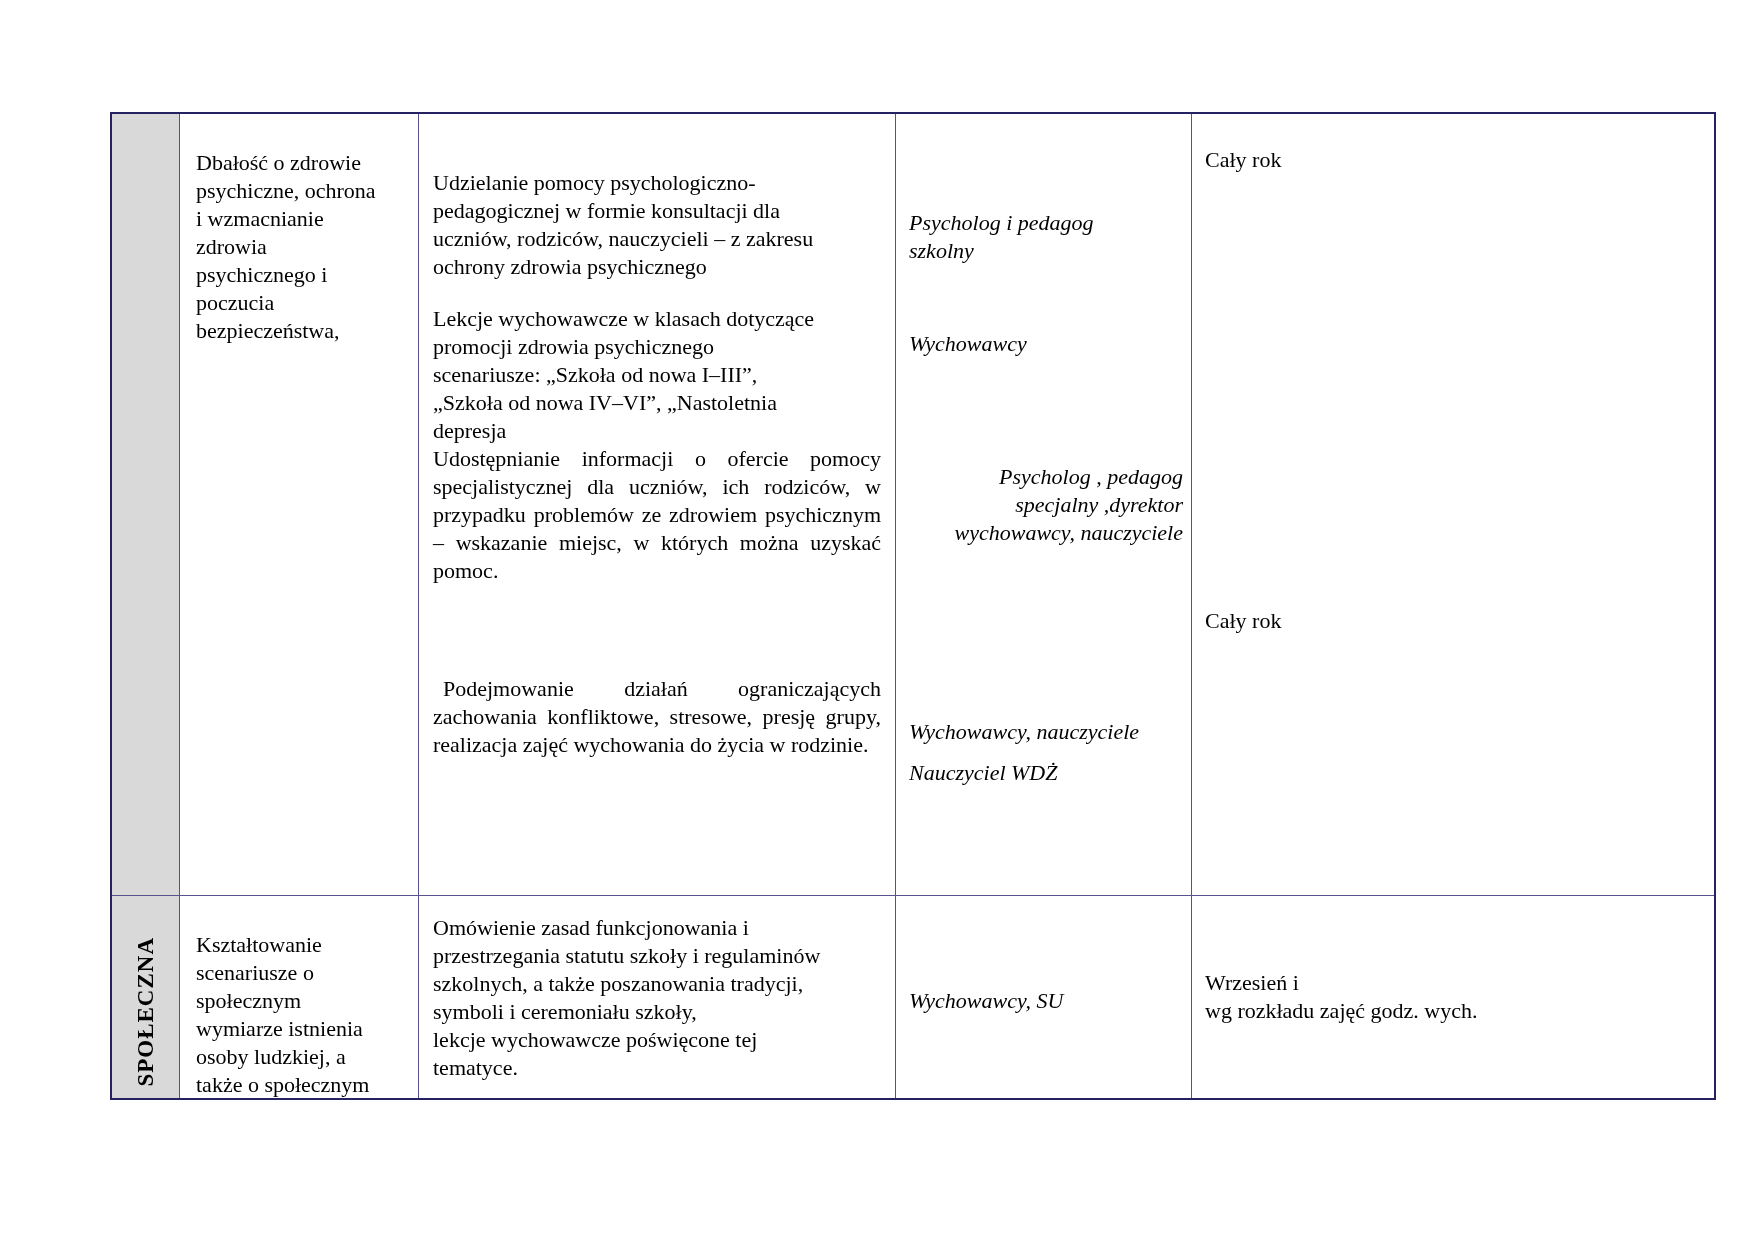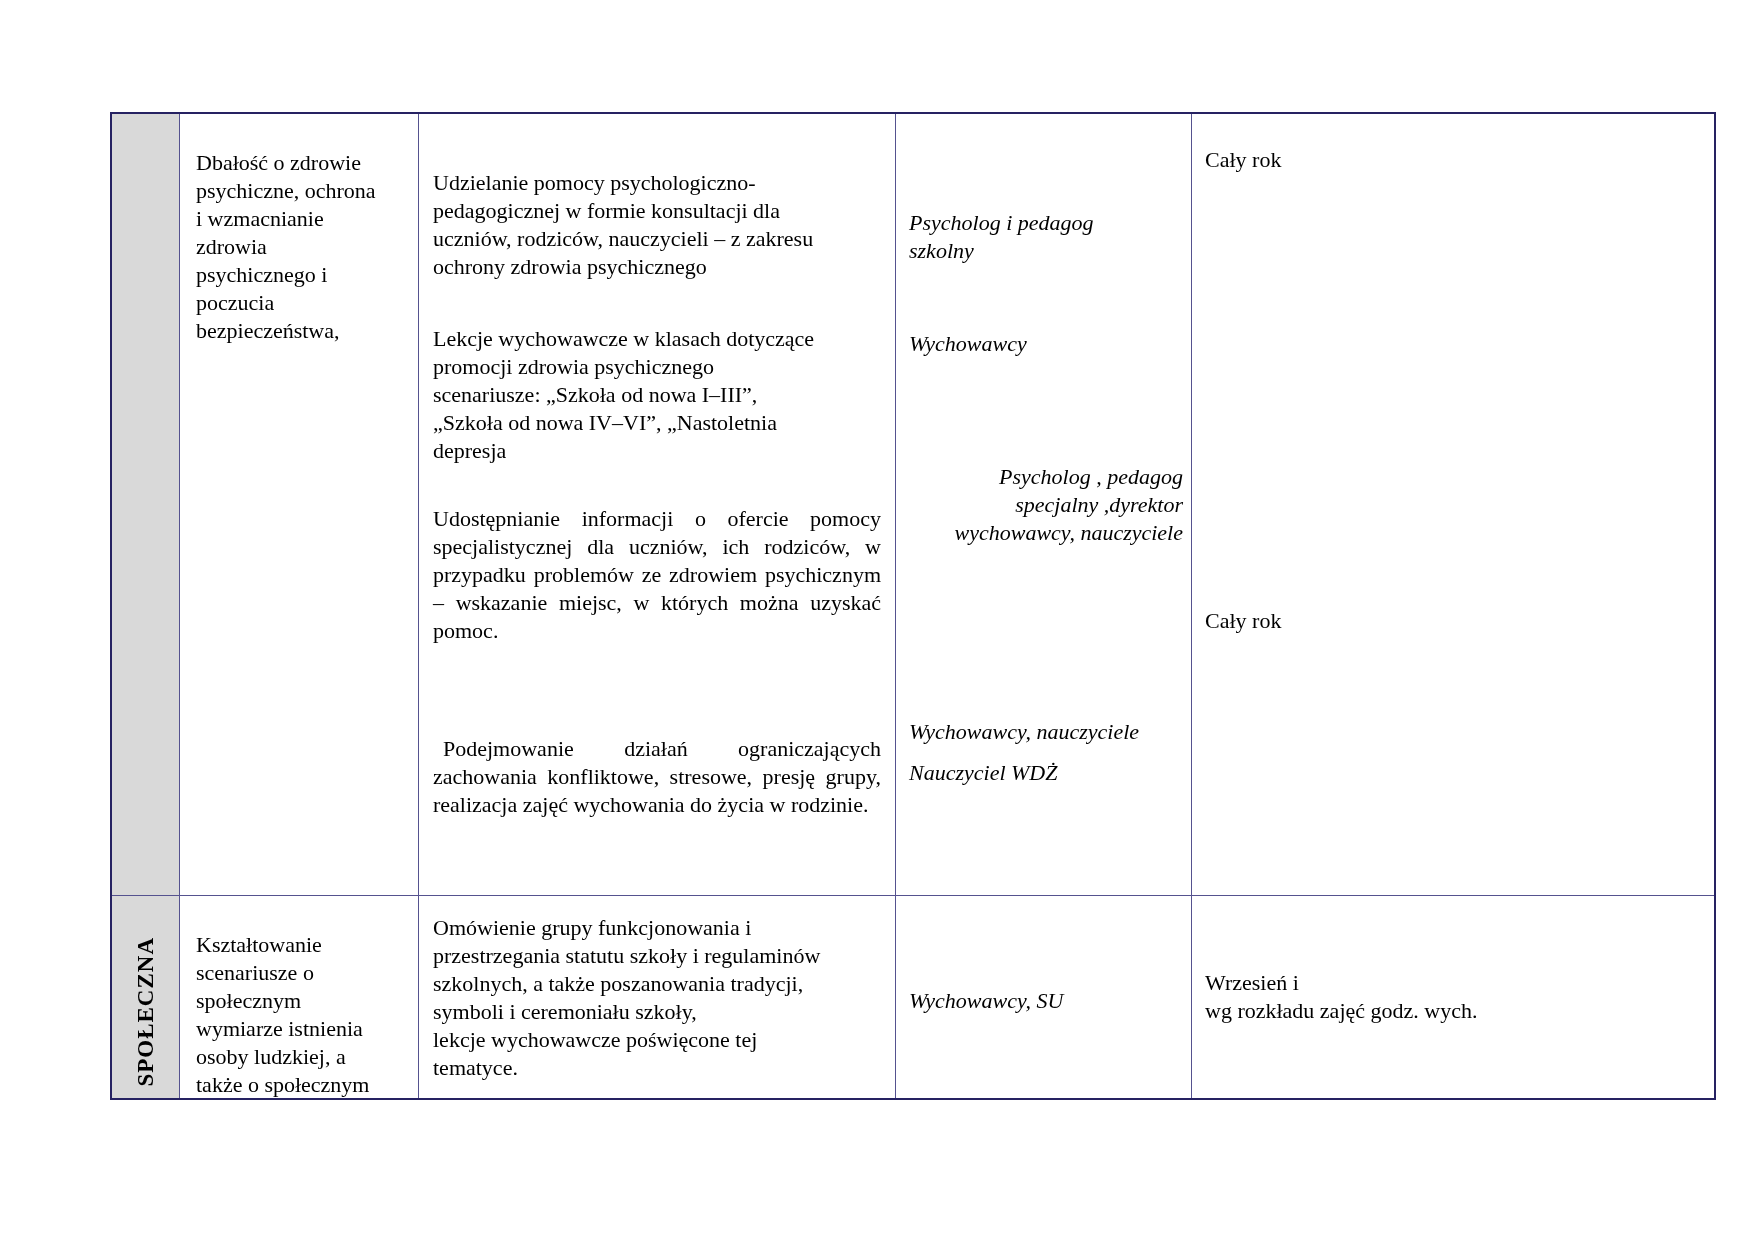--- a/index.html
+++ b/index.html
@@ -37,22 +37,22 @@
   .goal-cell  { padding:0 16px; }
   .tasks-cell { padding:0 14px; }
   .resp-cell  { padding:0 8px 8px 13px;font-style:italic; }
   .time-cell  { padding:0 10px 0 13px; }
   .just { white-space:normal; text-align:justify; }
   .indent { text-indent:10px; }
 
   
   .mt-goal1 { margin-top:35px; }
   .mt-t1 { margin-top:55px; }
-  .mt-t2 { margin-top:44px;font-family:Liberation Serif, serif; }
-  .mt-t3 { margin-top:40px; }
+  .mt-t2 { margin-top:24px;font-family:Liberation Serif, serif; }
+  .mt-t3 { }
   .mt-t4 { margin-top:90px; }
   .mt-r1 { margin-top:95px; }
   .mt-r2 { margin-top:65px; }
   .mt-r3 { margin-top:105px;text-align:right; }
   .mt-r4 { margin-top:171px; }
   .mt-r5 { margin-top:13px; }
   .mt-c1 { margin-top:32px; }
   .mt-c2 { margin-top:433px; }
   .mt-goal2 { margin-top:35px; }
   .mt-t5 { margin-top:18px; }
@@ -114,21 +114,21 @@
     <div class="cell goal-cell last-row">
       <p class="mt-goal2">Kształtowanie
 scenariusze o
 społecznym
 wymiarze istnienia
 osoby ludzkiej, a
 także o społecznym</p>
     </div>
 
     <div class="cell tasks-cell last-row">
-      <p class="mt-t5">Omówienie grupy funkcjonowania i
+      <p class="mt-t5">Omówienie zasad funkcjonowania i
 przestrzegania statutu szkoły i regulaminów
 szkolnych, a także poszanowania tradycji,
 symboli i ceremoniału szkoły,
 lekcje wychowawcze poświęcone tej
 tematyce.</p>
     </div>
 
     <div class="cell resp-cell last-row">
       <p class="mt-r6">Wychowawcy, SU</p>
     </div>

